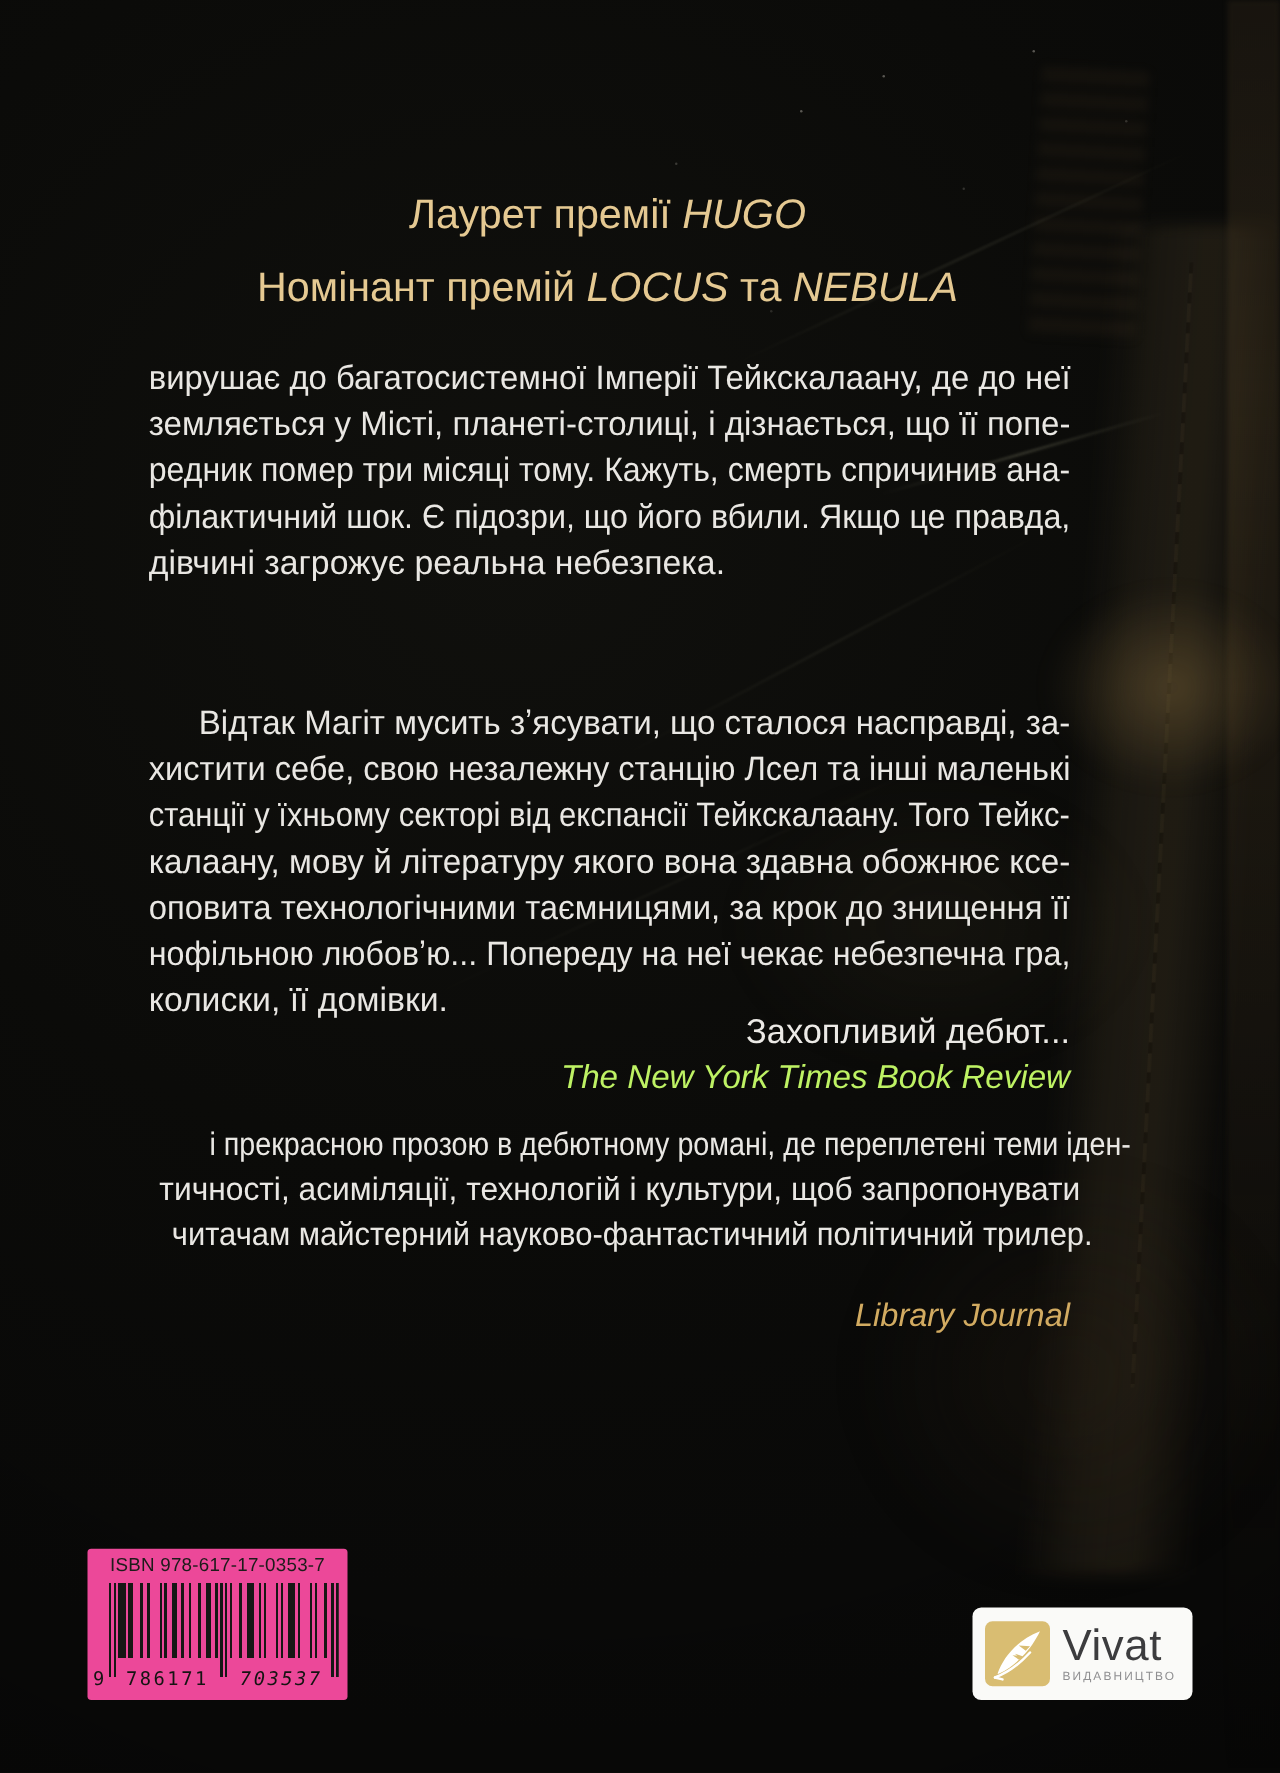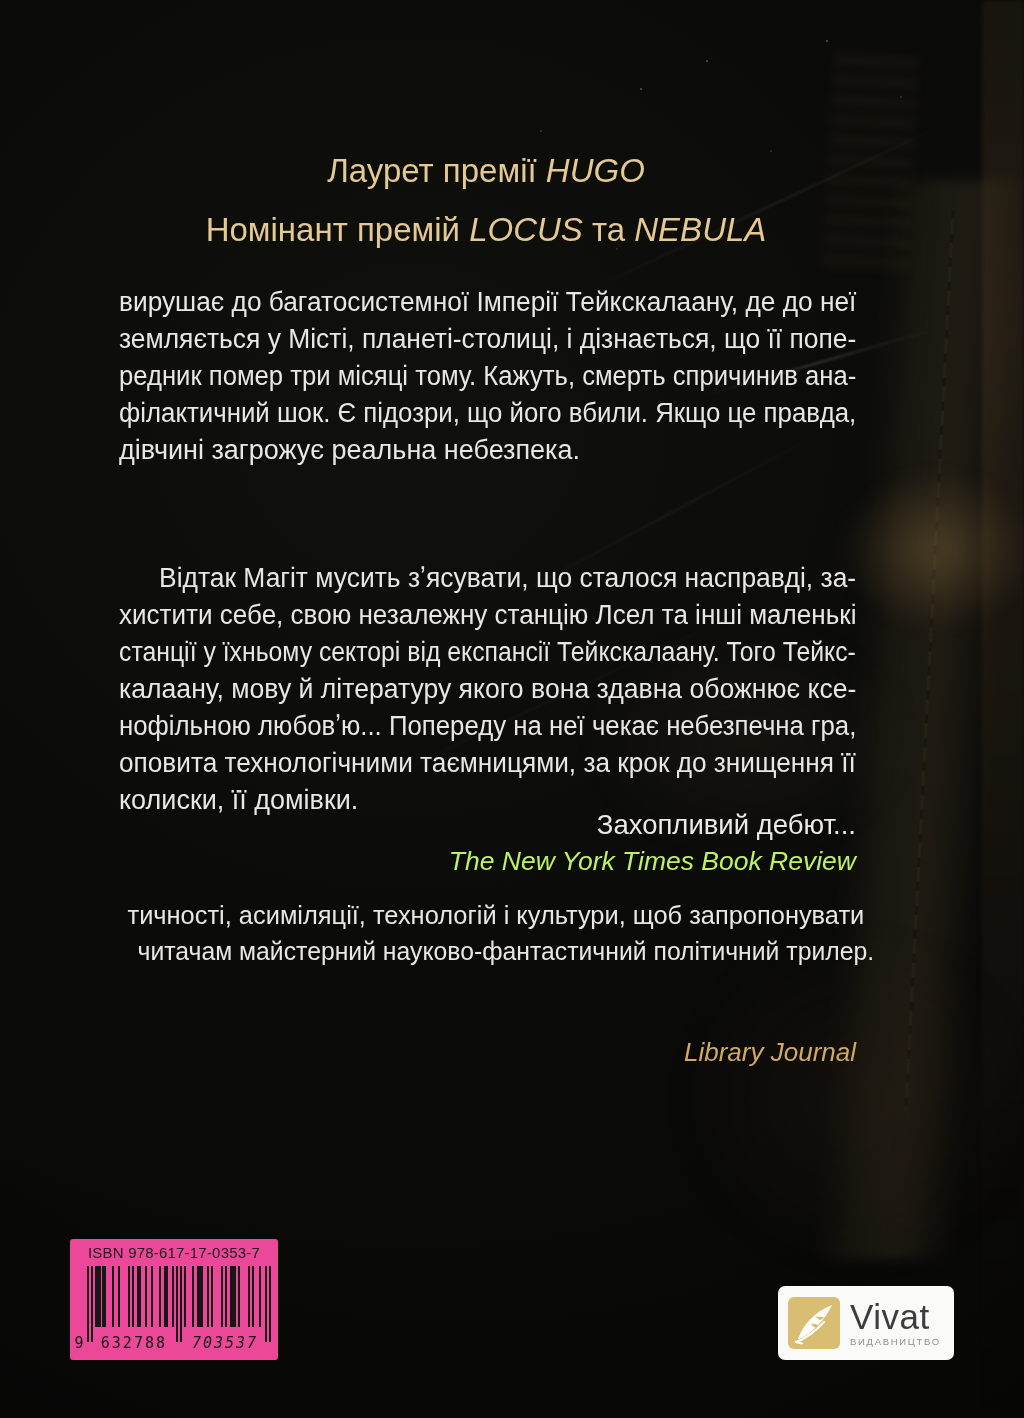--- a/index.html
+++ b/index.html
@@ -111,31 +111,32 @@
     <div class="line"><span class="txt" style="transform-origin: left center; transform: scaleX(0.978752);">земляється у Місті, планеті-столиці, і дізнається, що її попе-</span></div>
     <div class="line"><span class="txt" style="transform-origin: left center; transform: scaleX(0.949742);">редник помер три місяці тому. Кажуть, смерть спричинив ана-</span></div>
     <div class="line"><span class="txt" style="transform-origin: left center; transform: scaleX(0.955901);">філактичний шок. Є підозри, що його вбили. Якщо це правда,</span></div>
     <div class="line"><span class="txt" style="transform-origin: left center; transform: scaleX(1);">дівчині загрожує реальна небезпека.</span></div>
   </div>
 <div class="layer" id="synopsis-p2">
     <div class="line"><span class="txt" style="transform-origin: left center; transform: scaleX(0.978933);">Відтак Магіт мусить зʼясувати, що сталося насправді, за-</span></div>
     <div class="line"><span class="txt" style="transform-origin: left center; transform: scaleX(0.96466);">хистити себе, свою незалежну станцію Лсел та інші маленькі</span></div>
     <div class="line"><span class="txt" style="transform-origin: left center; transform: scaleX(0.917808);">станції у їхньому секторі від експансії Тейкскалаану. Того Тейкс-</span></div>
     <div class="line"><span class="txt" style="transform-origin: left center; transform: scaleX(0.985294);">калаану, мову й літературу якого вона здавна обожнює ксе-</span></div>
+    <div class="line"><span class="txt" style="transform-origin: left center; transform: scaleX(0.971014);">оповита технологічними таємницями, за крок до знищення її</span></div>
     <div class="line"><span class="txt" style="transform-origin: left center; transform: scaleX(0.954663);">нофільною любовʼю... Попереду на неї чекає небезпечна гра,</span></div>
-    <div class="line"><span class="txt" style="transform-origin: left center; transform: scaleX(0.971014);">оповита технологічними таємницями, за крок до знищення її</span></div>
     <div class="line"><span class="txt" style="transform-origin: left center; transform: scaleX(1);">колиски, її домівки.</span></div>
   </div>
 
 <div class="layer" id="quote1">
   <div class="line qtext"><span class="txt">Захопливий дебют...</span></div>
   <div class="line qsrc"><span class="txt">The New York Times Book Review</span></div>
 </div>
 
 <div class="layer" id="quote2">
+    <div class="line"><span class="txt" style="transform-origin: center center; transform: scaleX(0.883693);">і прекрасною прозою в дебютному романі, де переплетені теми іден-</span></div>
     <div class="line"><span class="txt" style="transform-origin: center center; transform: scaleX(0.977454);">тичності, асиміляції, технологій і культури, щоб запропонувати</span></div>
     <div class="line"><span class="txt" style="transform-origin: center center; transform: scaleX(0.952196);">читачам майстерний науково-фантастичний політичний трилер.</span></div>
   </div>
 <div class="layer" id="quote2-src">
   <div class="line"><span class="txt">Library Journal</span></div>
 </div>
 
 <div class="layer" id="barcode-box">
   <div id="isbn-label">ISBN 978-617-17-0353-7</div>
   <div id="bars-wrap">
@@ -174,21 +175,21 @@
         <rect x="75" y="0" width="1.04" height="61"></rect>
         <rect x="76" y="0" width="1.04" height="61"></rect>
         <rect x="78" y="0" width="1.04" height="61"></rect>
         <rect x="83" y="0" width="1.04" height="61"></rect>
         <rect x="85" y="0" width="1.04" height="61"></rect>
         <rect x="89" y="0" width="1.04" height="61"></rect>
         <rect x="92" y="0" width="1.04" height="76"></rect>
         <rect x="94" y="0" width="1.04" height="76"></rect>
       </svg>
     <span class="bc-digit" id="bc-first">9</span>
-    <span class="bc-digit" id="bc-g1">632788</span>
+    <span class="bc-digit" id="bc-g1">786171</span>
     <span class="bc-digit" id="bc-g2">703537</span>
   </div>
 </div>
 
 <div class="layer" id="vivat-box">
   <div id="vivat-mark">
     <svg viewBox="0 0 52 52">
       <path d="M10 42 C 15 28, 26 15, 44 8 C 40 16, 36 22, 30 28 L 24 26 L 28 30 C 24 34, 18 39, 11 42 Z" fill="#ffffff"></path>
       <path d="M30 28 L 22 27.2 L 27.2 30.8 Z" fill="#d9bd72"></path>
       <path d="M36 20 L 27 19.4 L 32.6 23.6 Z" fill="#d9bd72"></path>

